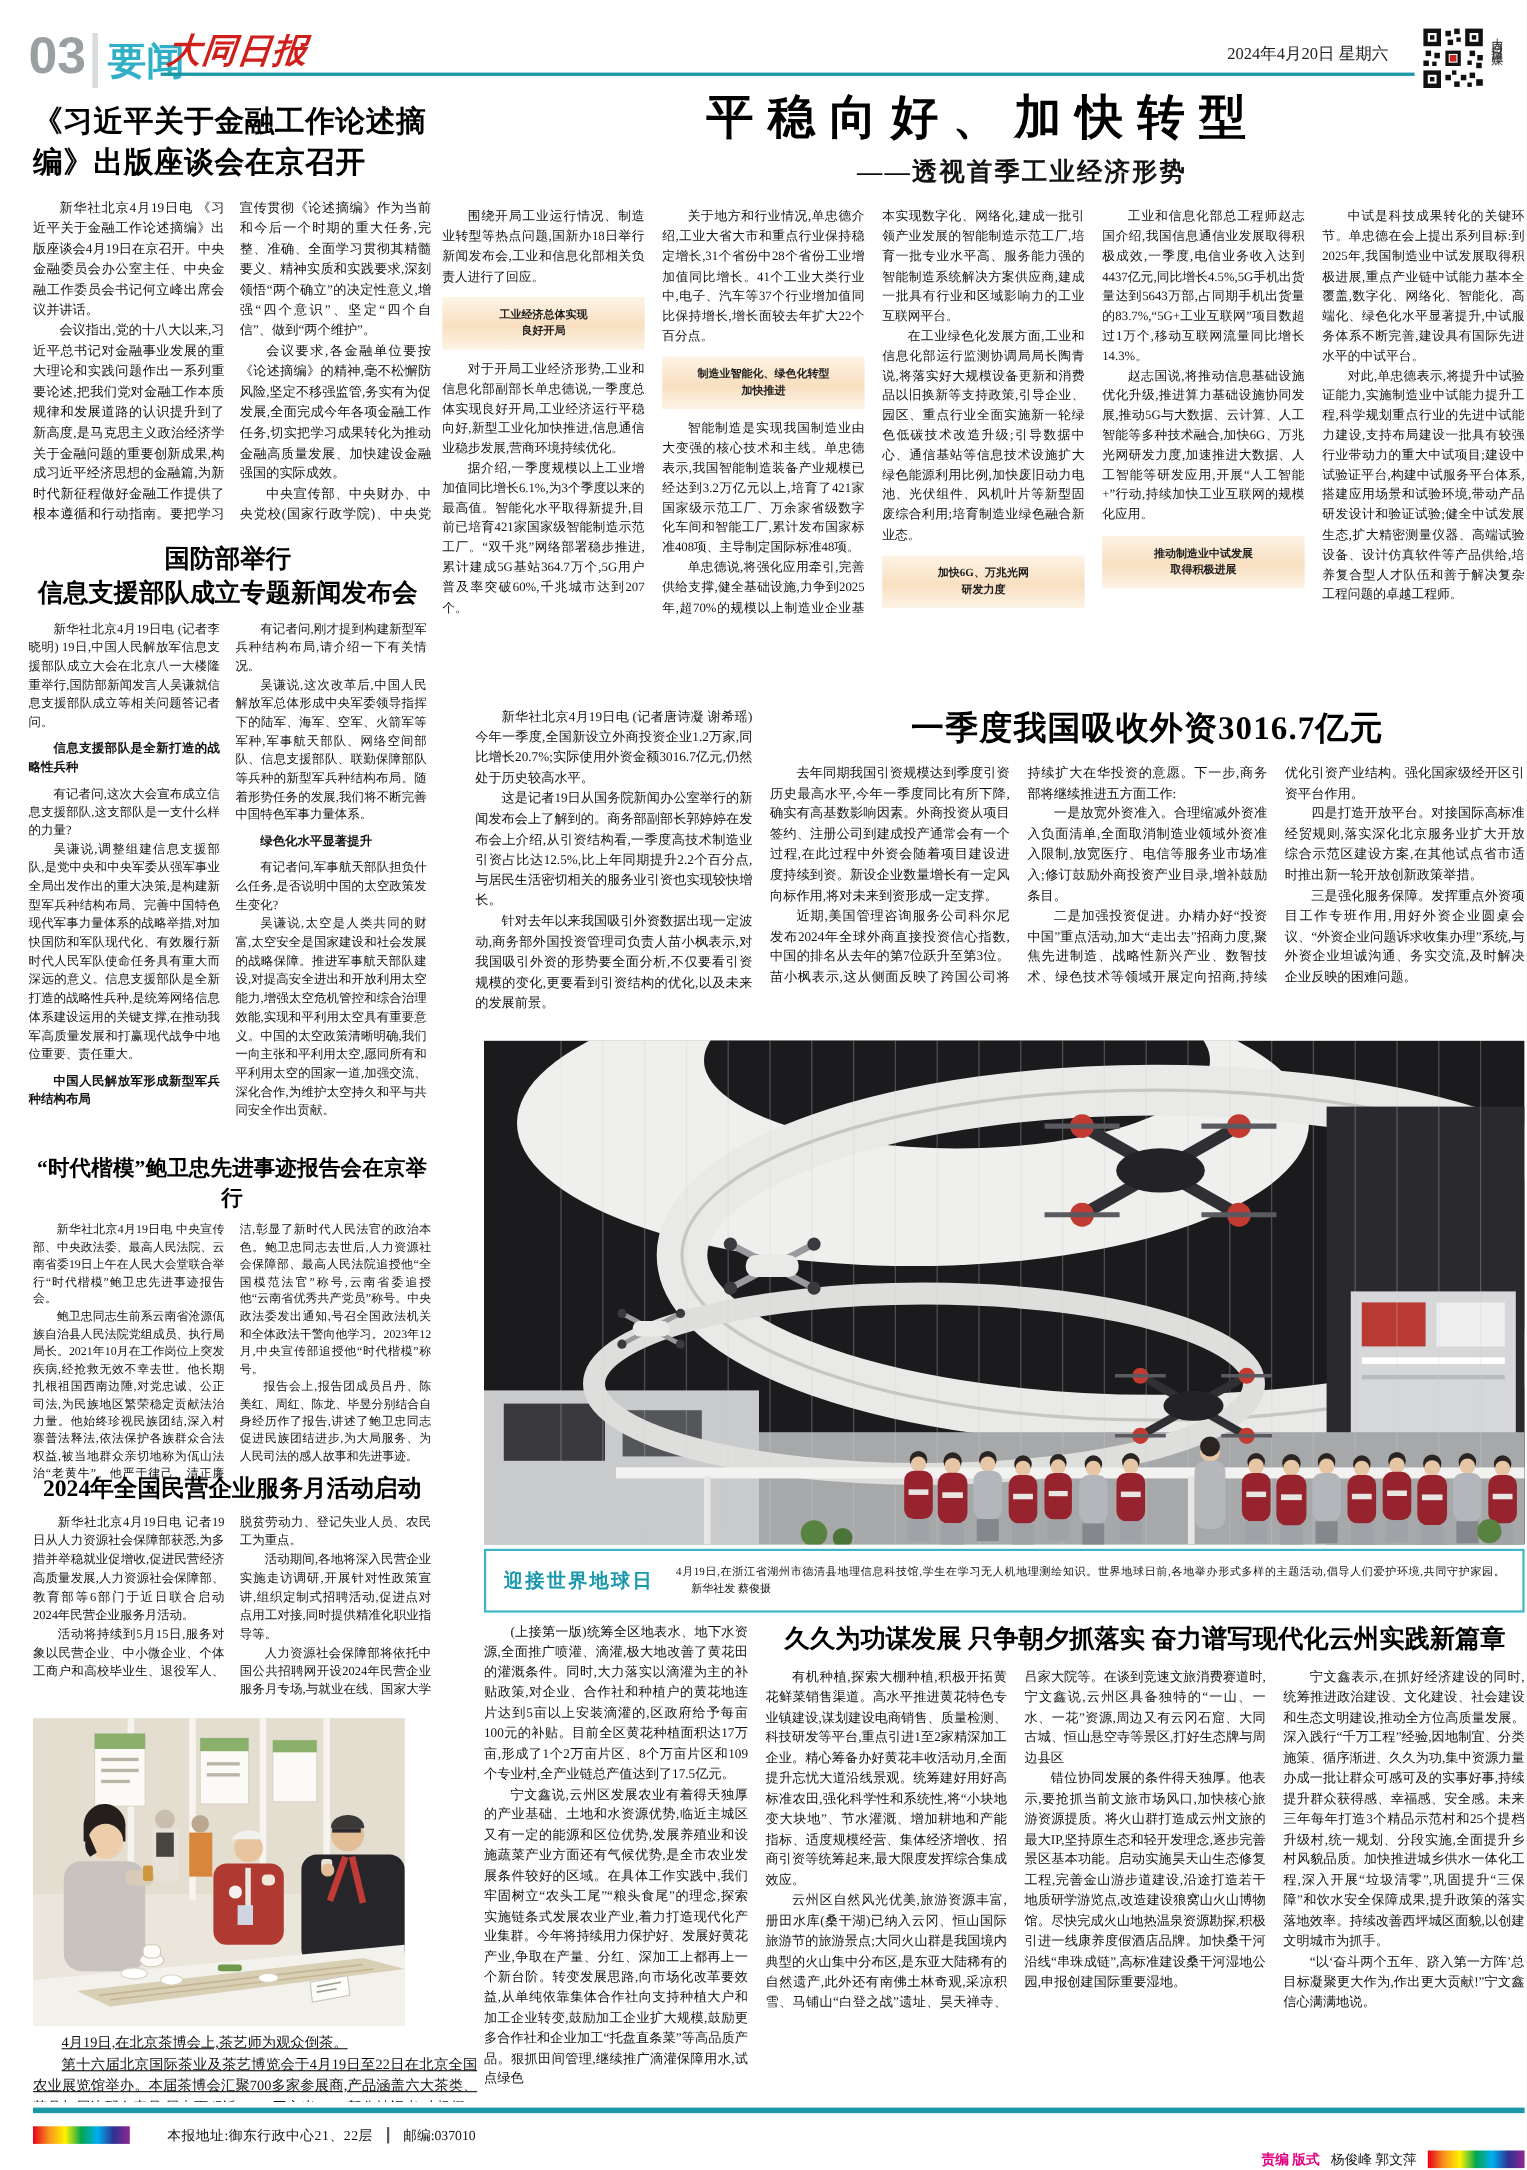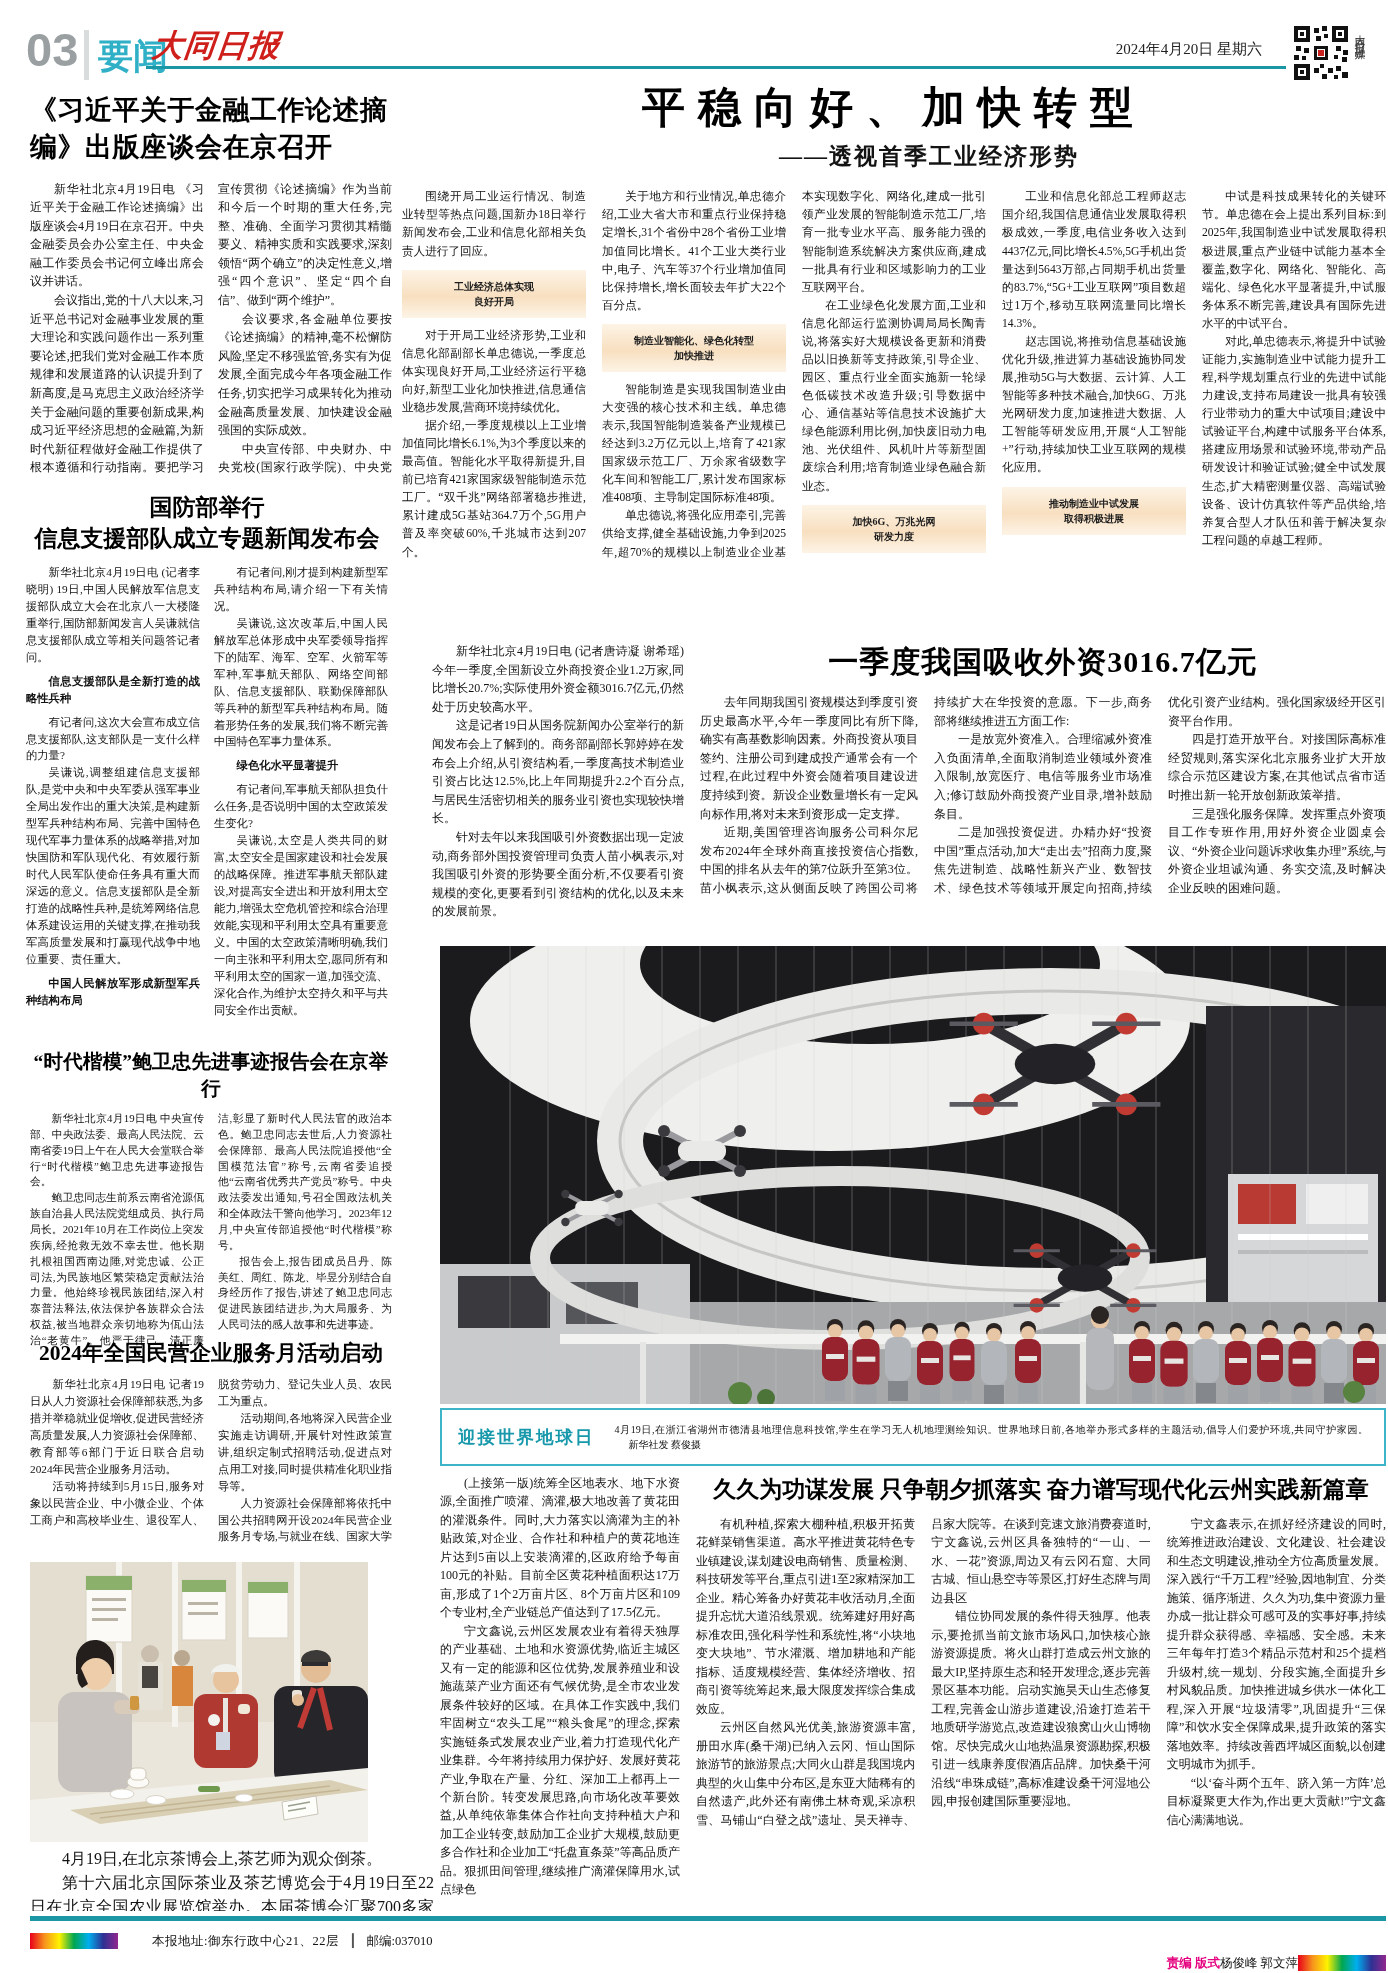--- a/index.html
+++ b/index.html
@@ -40,30 +40,30 @@
   .fdi-lead{height:286px;font-size:12px;line-height:1.55;overflow:hidden;}
   .fdi-b{height:228px;column-count:3;column-gap:16px;font-size:12px;line-height:1.55;overflow:hidden;}
   .yz-grid{display:grid;grid-template-columns:240px 1fr;column-gap:16px;}
   .yz-lead{height:430px;font-size:12px;line-height:1.54;overflow:hidden;}
   .yz-b{height:382px;column-count:3;column-gap:16px;font-size:12px;line-height:1.54;overflow:hidden;}
   
   .earth-box{border:2px solid #3eb5c6;box-sizing:border-box;display:flex;align-items:center;padding:5px 16px;gap:20px;background:#fff;}
   .earth-label{color:#1798ab;font-weight:700;font-size:17.5px;letter-spacing:2px;white-space:nowrap;}
   .earth-text{font-size:10px;line-height:1.5;text-align:justify;margin:0;flex:1;}
   .earth-credit{white-space:nowrap;margin-left:14px;}
-  .tea-cap{font-size:16px;line-height:1.5;}
+  .tea-cap{font-size:13px;line-height:1.5;text-decoration:underline;}
   .tea-cap p{margin:0;text-indent:2em;text-align:justify;}
   .tea-credit{margin-left:16px;white-space:nowrap;}
   
   .foot-rule{background:#1b96a4;height:5px;}
   .foot-bar{display:flex;align-items:center;font-size:12.5px;}
   .rainbow{height:16px;width:88px;background:linear-gradient(90deg,#e8001b,#f7941d,#fff200,#00a650,#00aeef,#2e3192,#92278f);}
   .foot-addr{margin-left:34px;letter-spacing:.5px;}
   .foot-sep{margin:0 10px;color:#555;}
-  .foot-right{margin-left:auto;display:flex;align-items:center;margin-top:44px;}
+  .foot-right{margin-left:auto;display:flex;align-items:center;gap:10px;margin-top:44px;}
   .ed-label{color:#e5007f;font-weight:700;}
 </style>
 </head>
 <body>
 
 <div class="page">
 
   <div class="abs pageno" style="left:26px;top:26px;">03</div>
   <div class="abs vbar" style="left:84px;top:30px;"></div>
   <div class="abs section-name" style="left:98px;top:38px;">要闻</div>

